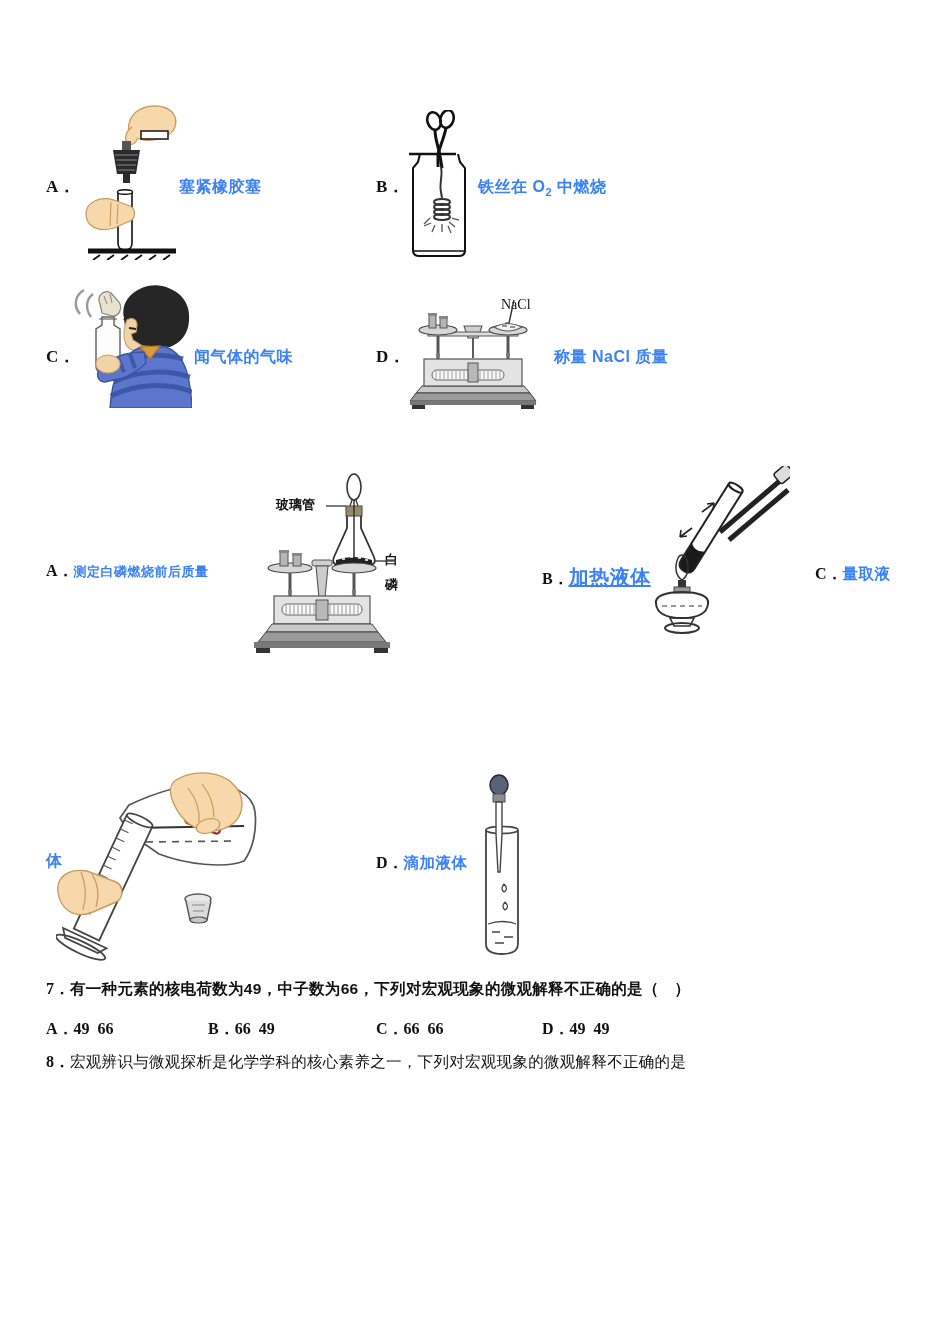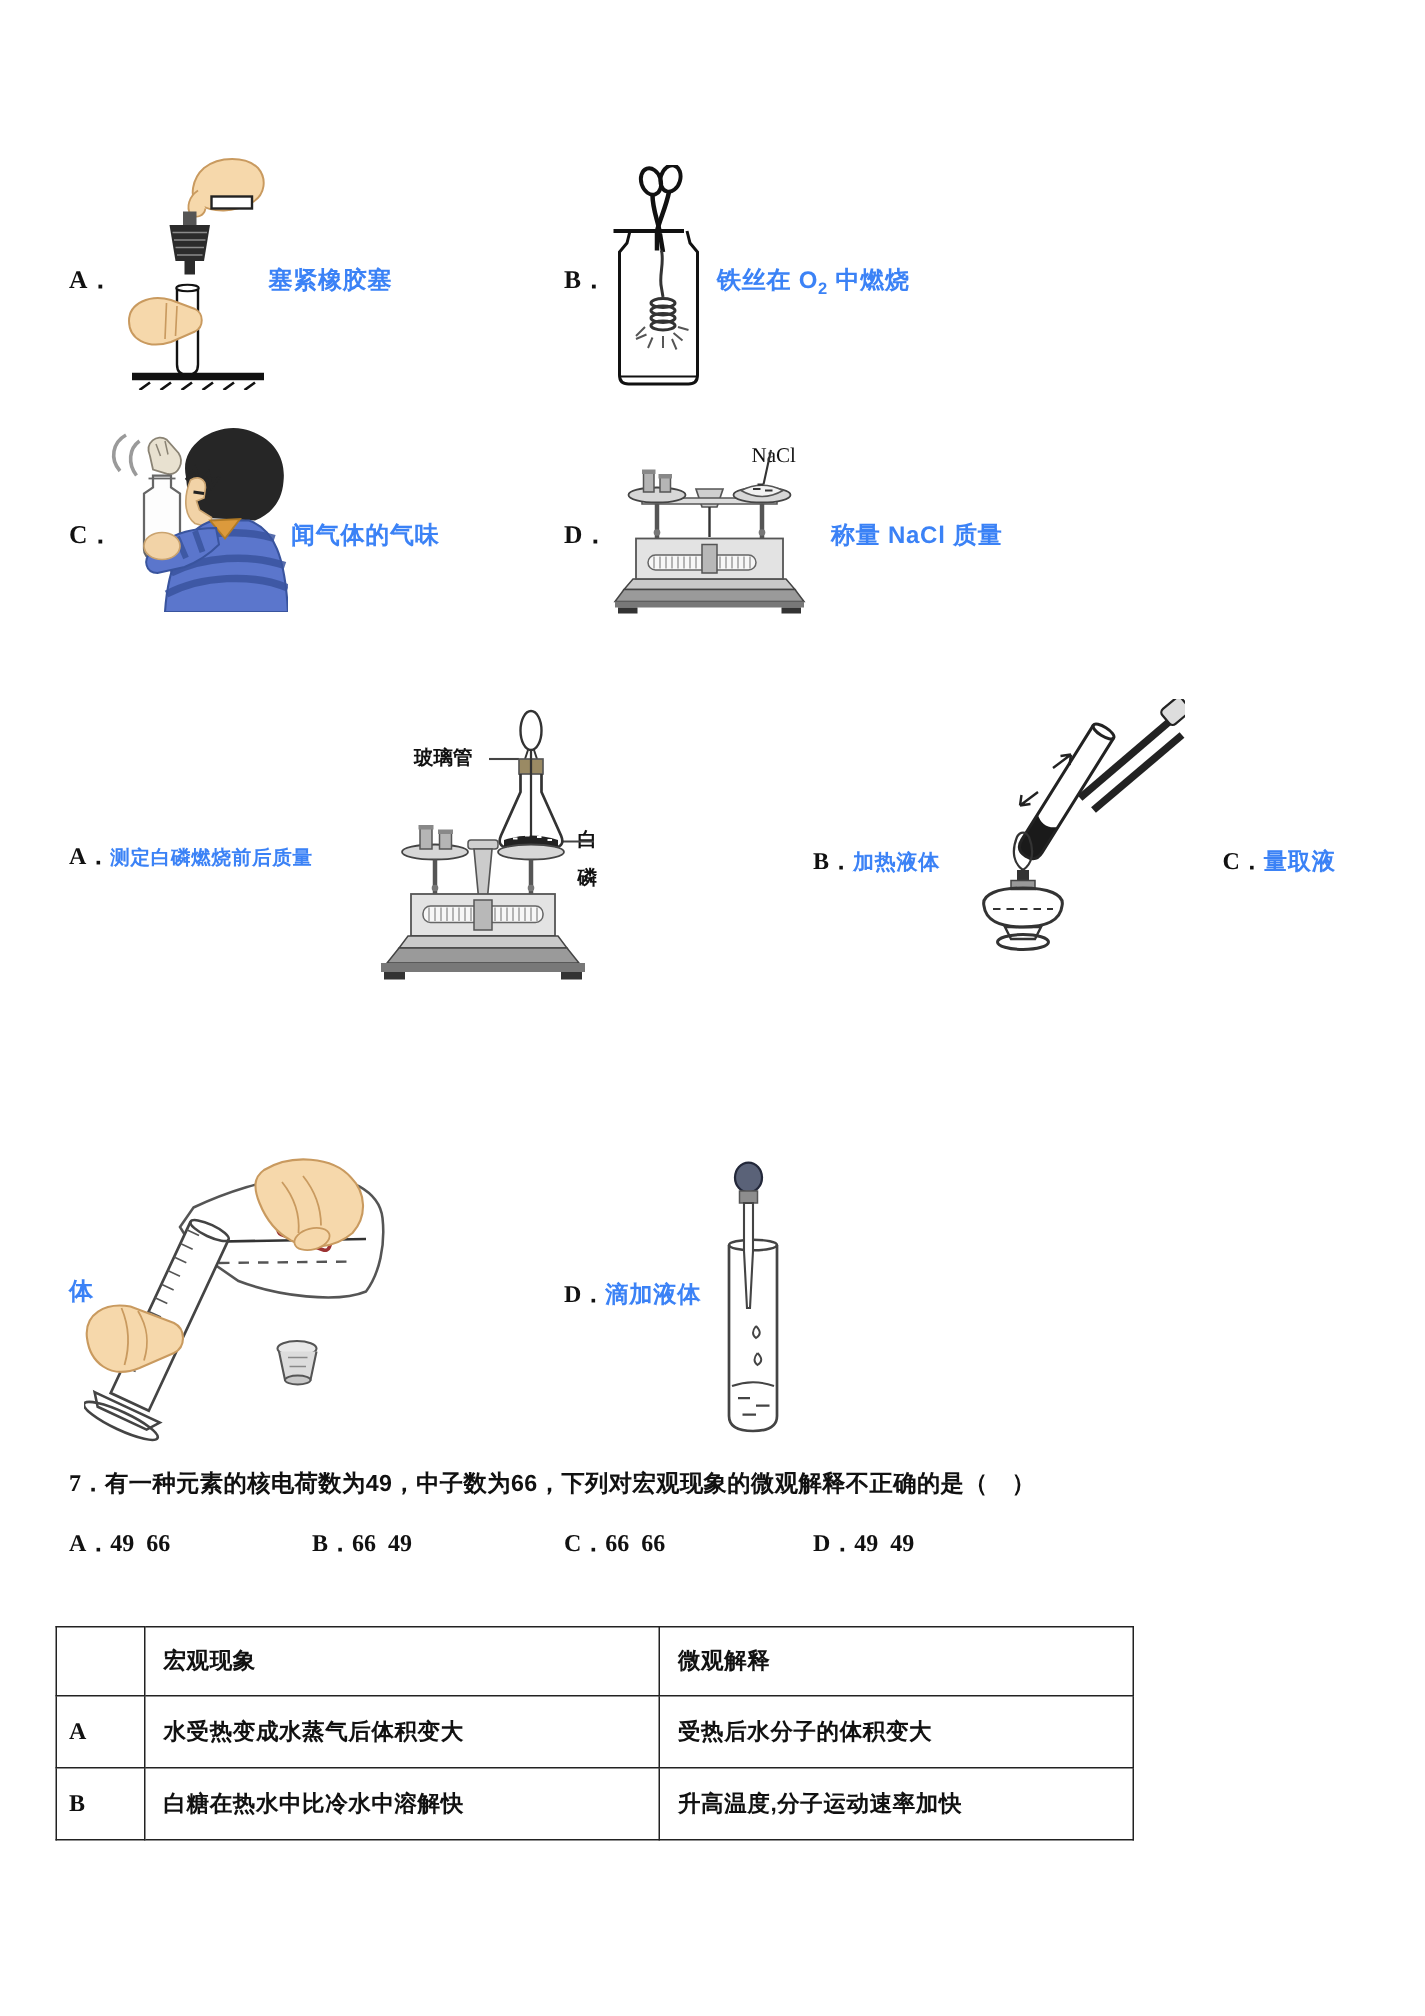--- a/index.html
+++ b/index.html
@@ -200,21 +200,21 @@
       <rect x="70" y="128" width="12" height="20" fill="#b8b8b8" stroke="#555" stroke-width="1"></rect>
       <path d="M26,152 L126,152 L132,160 L20,160 Z" fill="#c9c9c9" stroke="#444" stroke-width="1"></path>
       <path d="M20,160 L132,160 L140,170 L12,170 Z" fill="#9a9a9a" stroke="#444" stroke-width="1"></path>
       <rect x="8" y="170" width="136" height="6" fill="#787878"></rect>
       <rect x="10" y="176" width="14" height="5" fill="#333"></rect>
       <rect x="128" y="176" width="14" height="5" fill="#333"></rect>
     </g>
   </svg>
 
   <span class="abs" style="left:542px;top:564px;">
-    <span class="letter" style="font-size:16px;">B．</span><span class="cnb" style="font-size:14px;">加热液体</span>
+    <span class="letter" style="font-size:16px;">B．</span><span class="cnb" style="font-size:20px;text-decoration:underline;">加热液体</span>
   </span>
 
   <svg class="abs" style="left:632px;top:466px;" width="158" height="182" viewBox="0 0 158 182">
     <g>
       <line x1="88" y1="66" x2="150" y2="13" stroke="#222" stroke-width="5"></line>
       <line x1="97" y1="74" x2="156" y2="24" stroke="#222" stroke-width="5"></line>
       <rect x="143" y="2" width="17" height="13" rx="3" transform="rotate(-40 151 8)" fill="#ddd" stroke="#222" stroke-width="1.5"></rect>
     </g>
     <g transform="translate(56,98) rotate(32)">
       <path d="M-8,-20 L-8,0 Q-8,8 0,8 Q8,8 8,0 L8,-20 Q0,-13 -8,-20 Z" fill="#1a1a1a"></path>
@@ -307,39 +307,18 @@
   <span class="abs" style="left:208px;top:1019px;">
     <span class="optval">B．</span><span class="optval">66  49</span>
   </span>
   <span class="abs" style="left:376px;top:1019px;">
     <span class="optval">C．</span><span class="optval">66  66</span>
   </span>
   <span class="abs" style="left:542px;top:1019px;">
     <span class="optval">D．</span><span class="optval">49  49</span>
   </span>
 
-
-  <table class="q8 abs" style="left:37px;top:1084px;">
-    <colgroup>
-        <col style="width:59px">
-        <col style="width:343px">
-        <col style="width:316px">
-      </colgroup>
-    <tbody>
-        <tr style="height:46px">
-      <td class="kcol"></td>
-      <td>宏观现象</td>
-      <td>微观解释</td>
-    </tr>
-    <tr style="height:48px">
-      <td class="kcol">A</td>
-      <td>水受热变成水蒸气后体积变大</td>
-      <td>受热后水分子的体积变大</td>
-    </tr>
-    <tr style="height:48px">
-      <td class="kcol">B</td>
-      <td>白糖在热水中比冷水中溶解快</td>
-      <td>升高温度,分子运动速率加快</td>
-    </tr>
-  </tbody>
-    </table>
+  <span class="abs" style="left:46px;top:1052px;">
+    <span class="qnum">8．</span><span class="q8text">宏观辨识与微观探析是化学学科的核心素养之一，下列对宏观现象的微观解释不正确的是</span>
+  </span>
+
 
 </div>
 
 </body></html>

